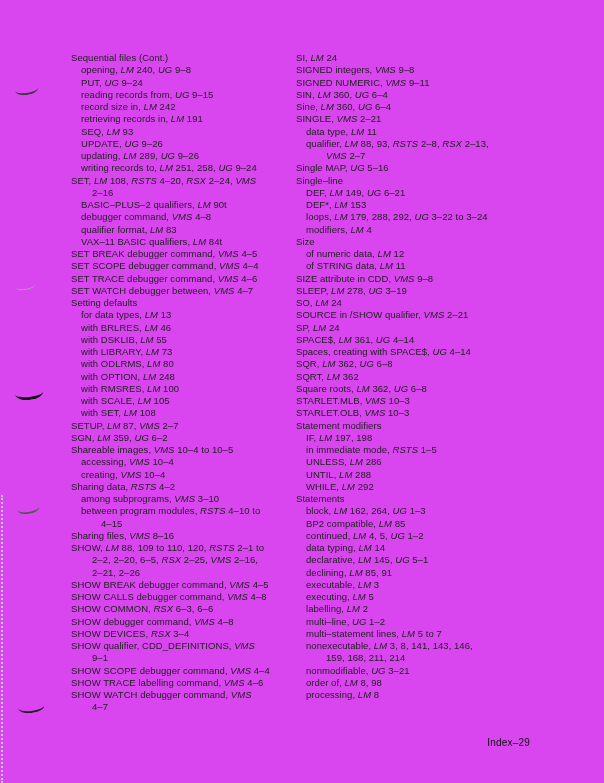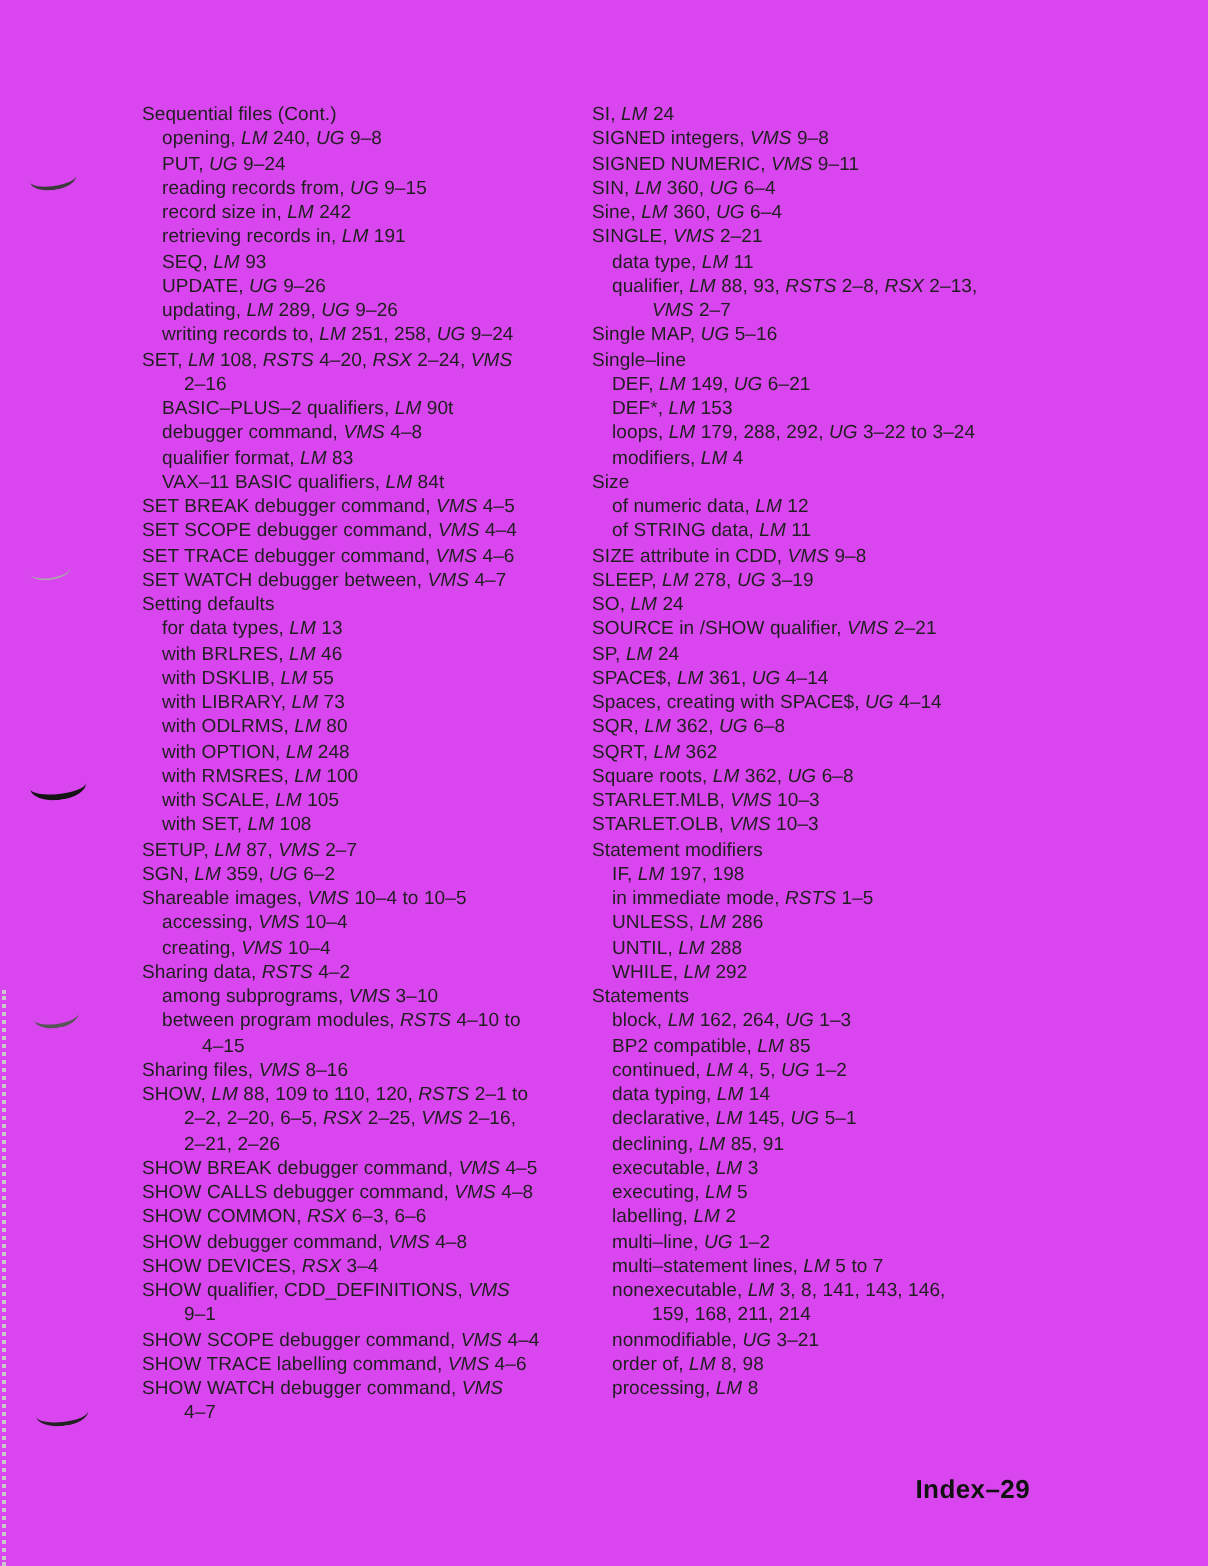--- a/index.html
+++ b/index.html
@@ -20,22 +20,22 @@
   }
   .col-left{left:71px;}
   .col-right{left:296px;}
   .line{height:12.25px;}
   .line.indent-0{padding-left:0;}
   .line.indent-1{padding-left:10px;}
   .line.indent-2{padding-left:21px;}
   .line.indent-3{padding-left:30px;}
   .it{font-style:italic;}
   .footer{
-    position:absolute;top:737px;right:89px;
-    font-size:13px;font-weight:bold;color:#111;
+    position:absolute;top:737px;right:74px;
+    font-size:10px;font-weight:normal;color:#111;
     letter-spacing:0.2px;
   }
   
   .mark{
     position:absolute;border-radius:50%;
     border-bottom-style:solid;border-bottom-color:#333;
   }
   .mark-1{left:15px;top:84px;width:23px;height:9px;border-bottom-width:2px;border-bottom-color:#3a3a3a;transform:rotate(-8deg);}
   .mark-2{left:15px;top:281px;width:20px;height:8px;border-bottom-width:1.5px;border-bottom-color:#a8a8a8;transform:rotate(-8deg);}
   .mark-3{left:15px;top:386px;width:28px;height:11px;border-bottom-width:3px;border-bottom-color:#141414;transform:rotate(-6deg);}

